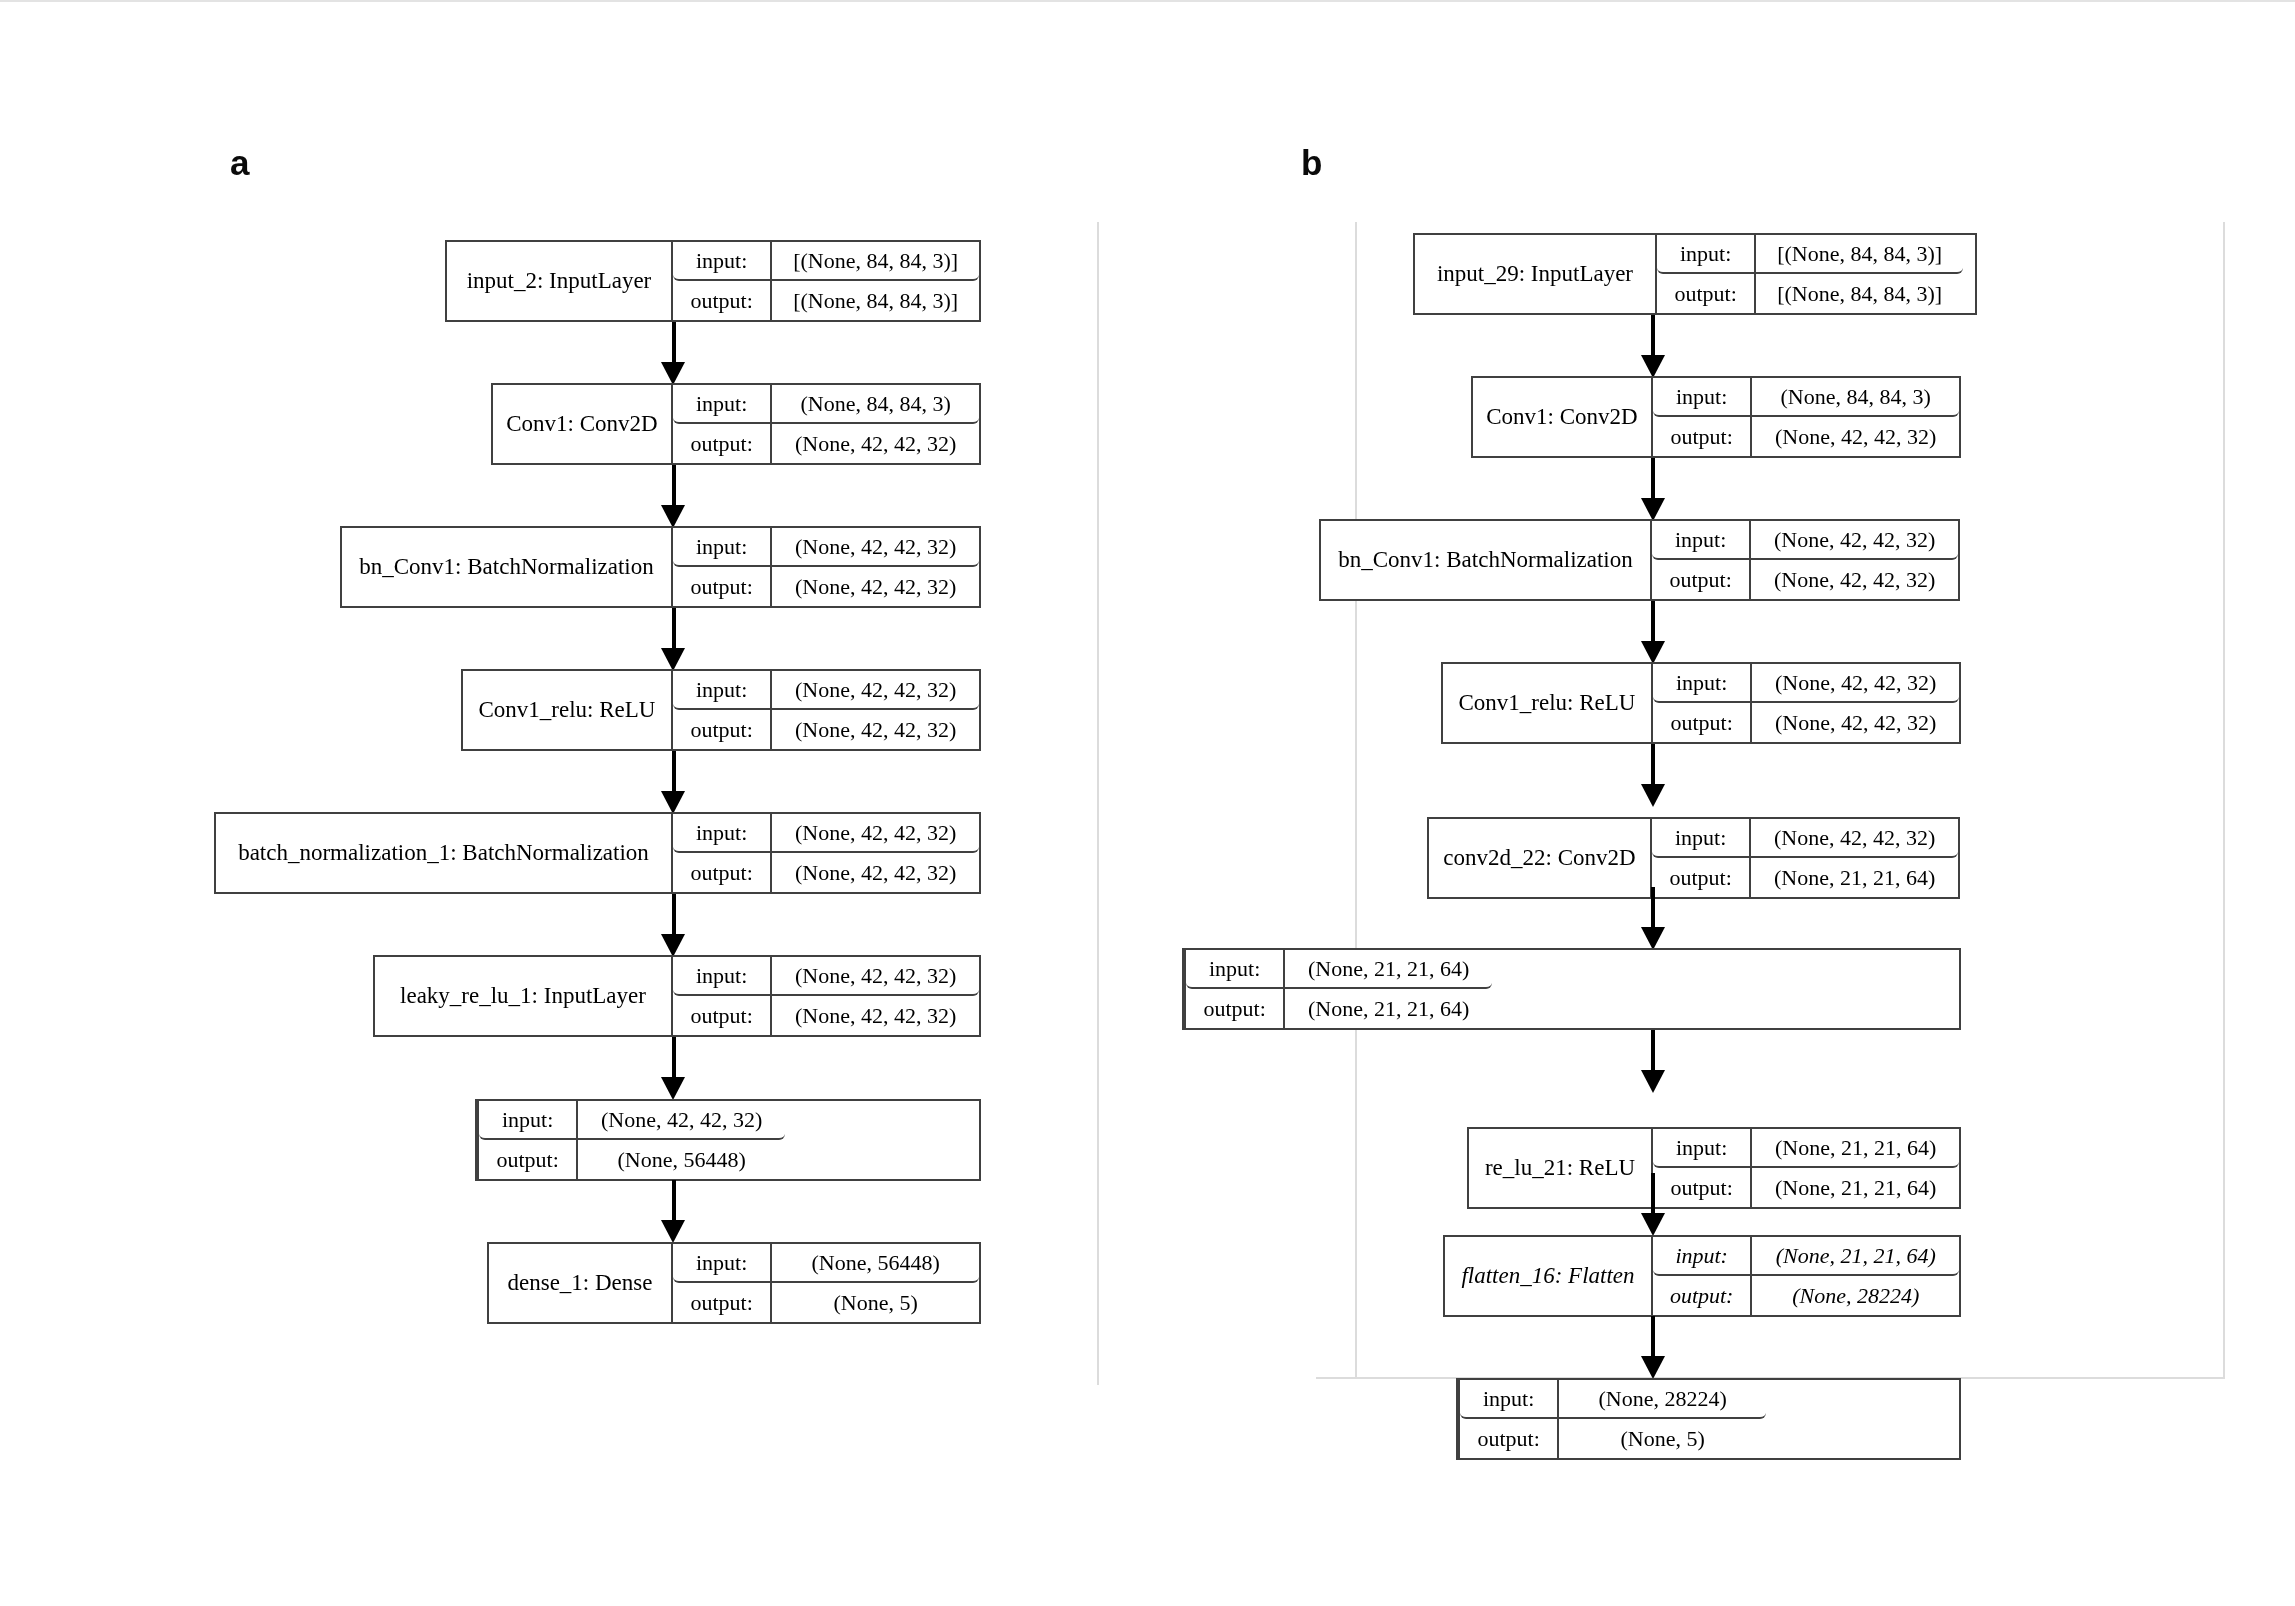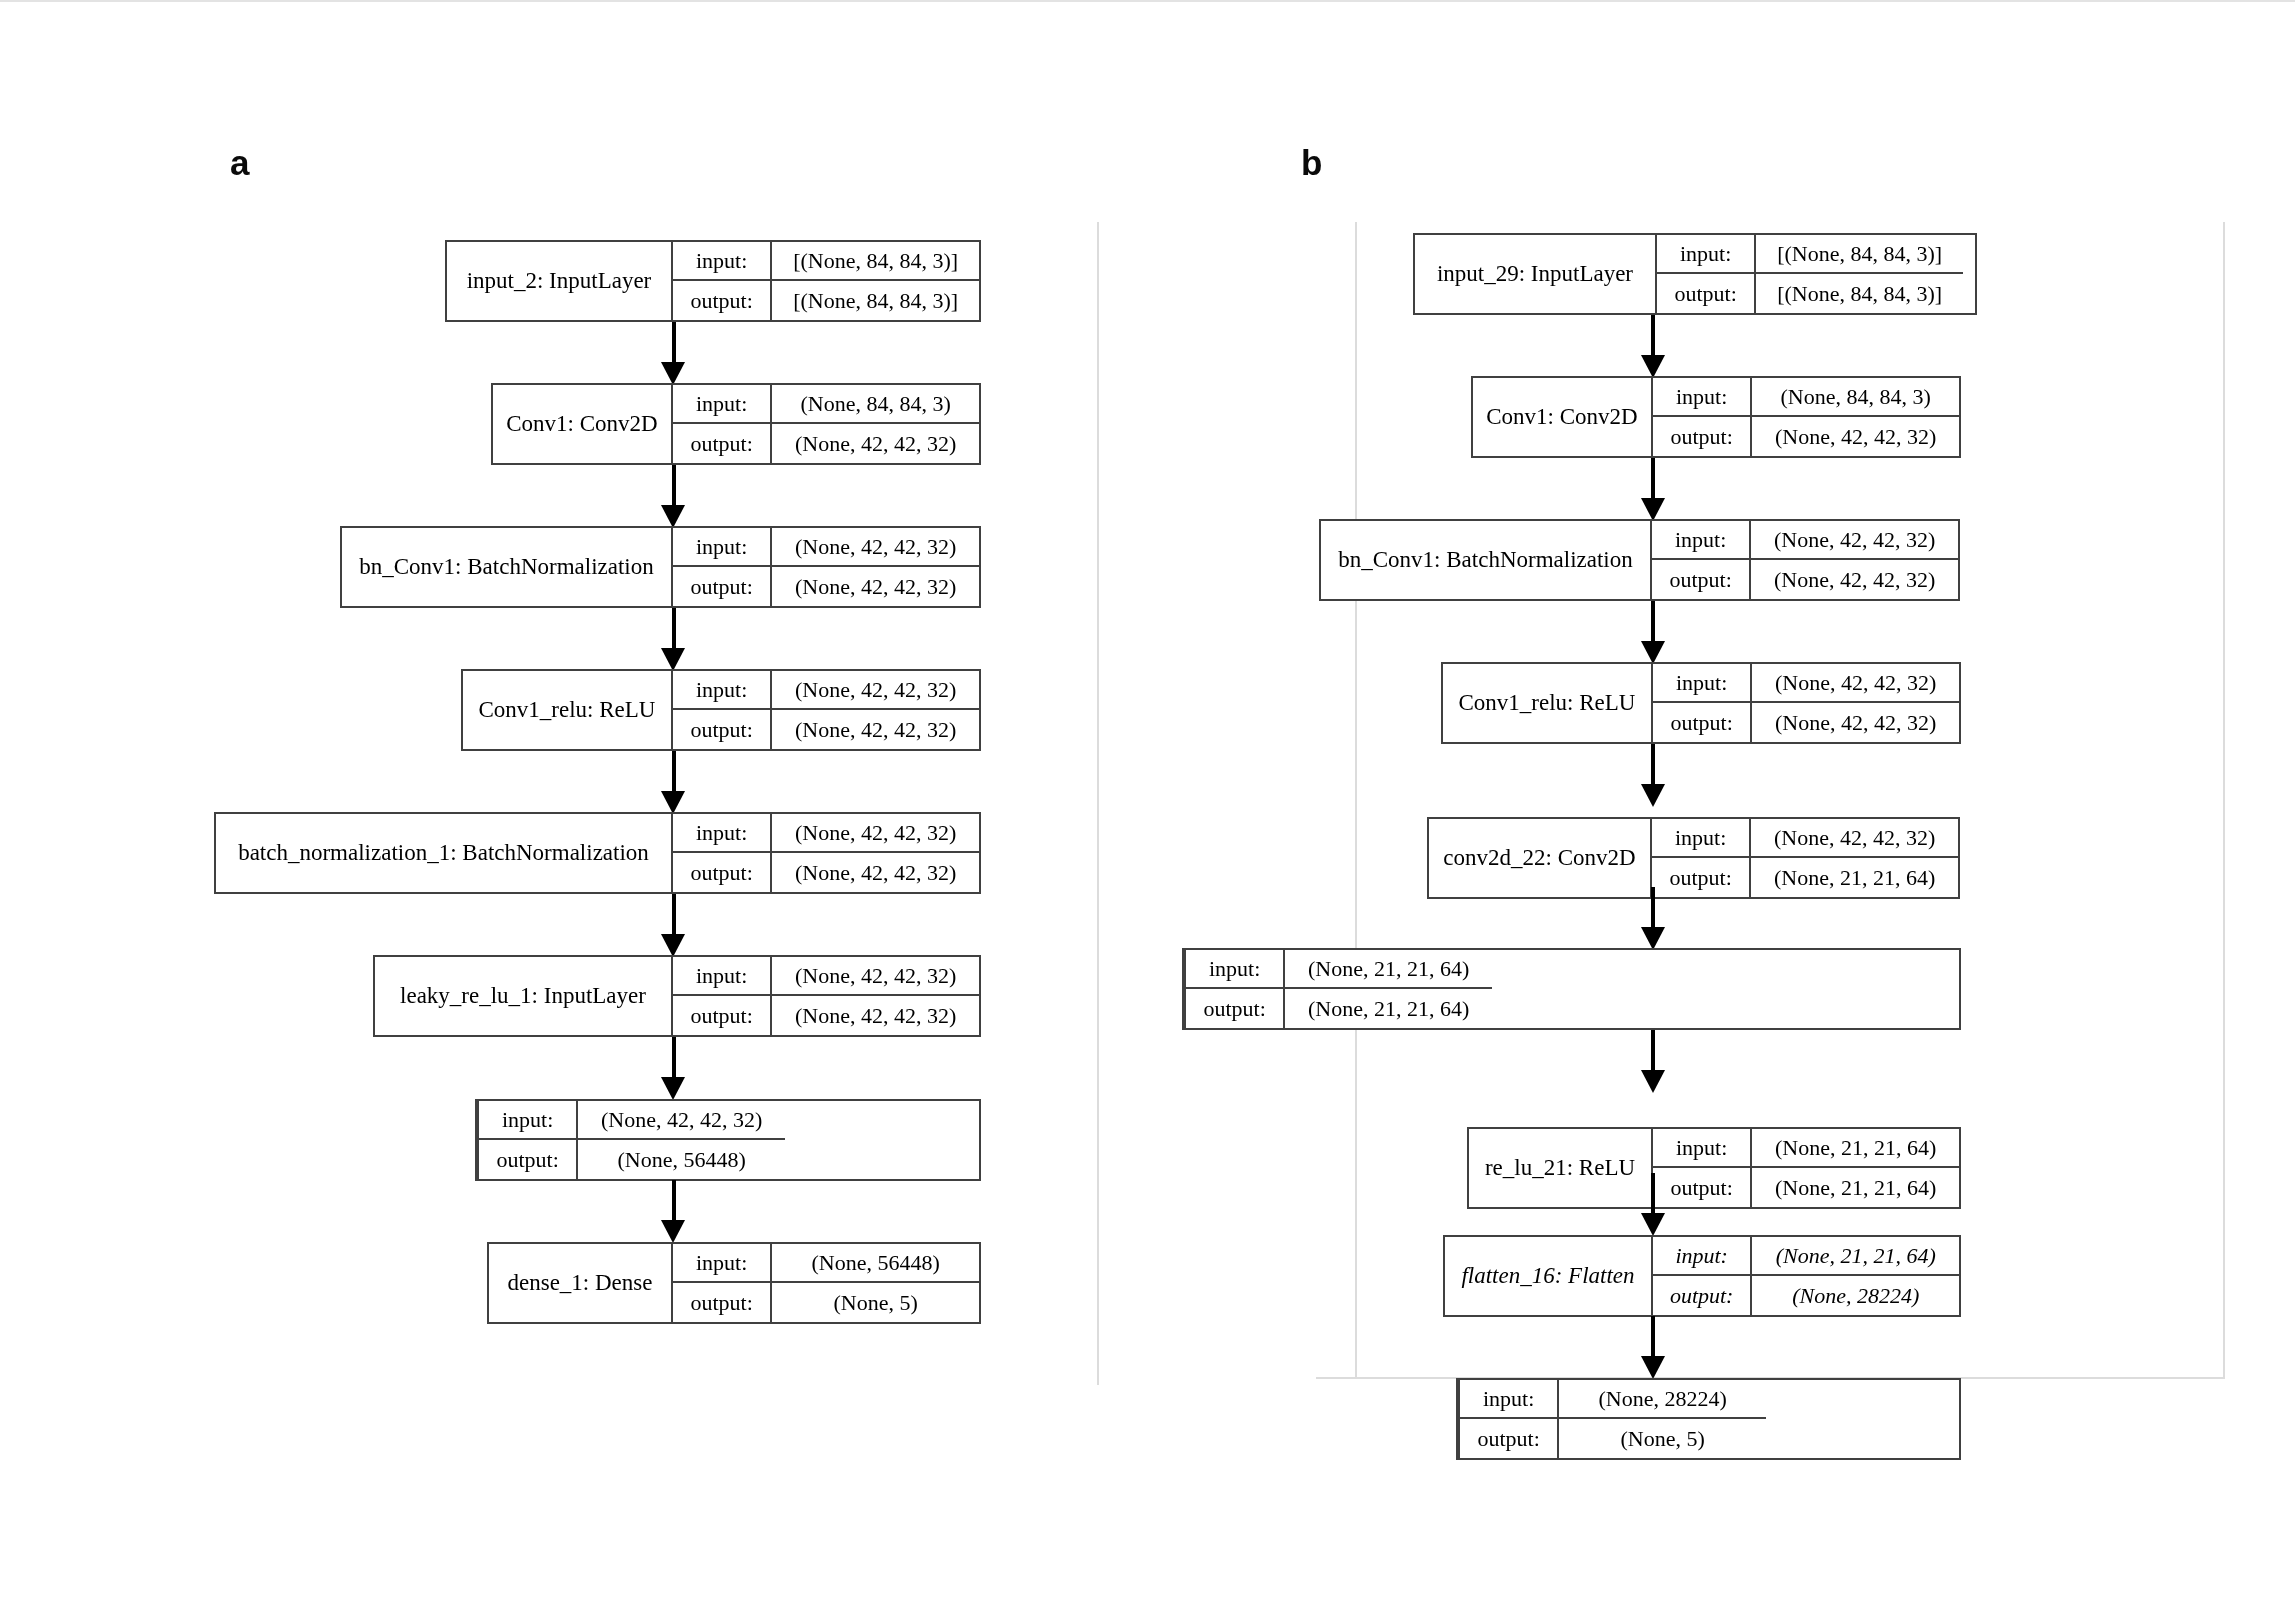--- a/index.html
+++ b/index.html
@@ -55,20 +55,21 @@
   }
   .cell-stack{
     display:flex;flex-direction:column;
     border-left:2.3px solid #404040;
     box-sizing:border-box;
   }
   .stack-row{
     display:flex;
     flex:1 1 50%;
     box-sizing:border-box;
+    border-radius:6px;
   }
   .stack-row.first{border-bottom:2.3px solid #404040;}
   .cell-io{
     display:flex;align-items:center;justify-content:center;
     font-size:22px;color:#000;white-space:nowrap;
     box-sizing:border-box;
   }
   .cell-shape{
     display:flex;align-items:center;justify-content:center;
     border-left:2.3px solid #404040;

